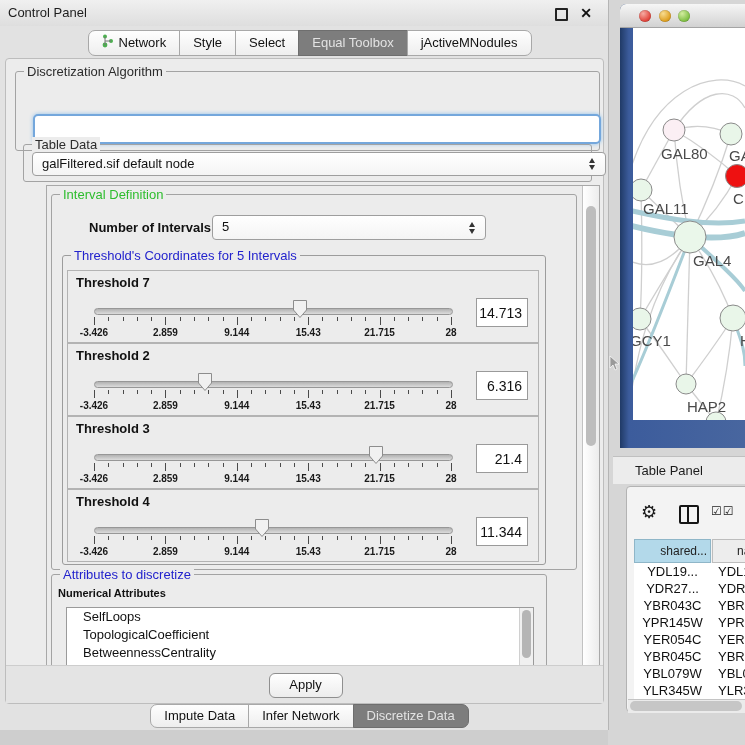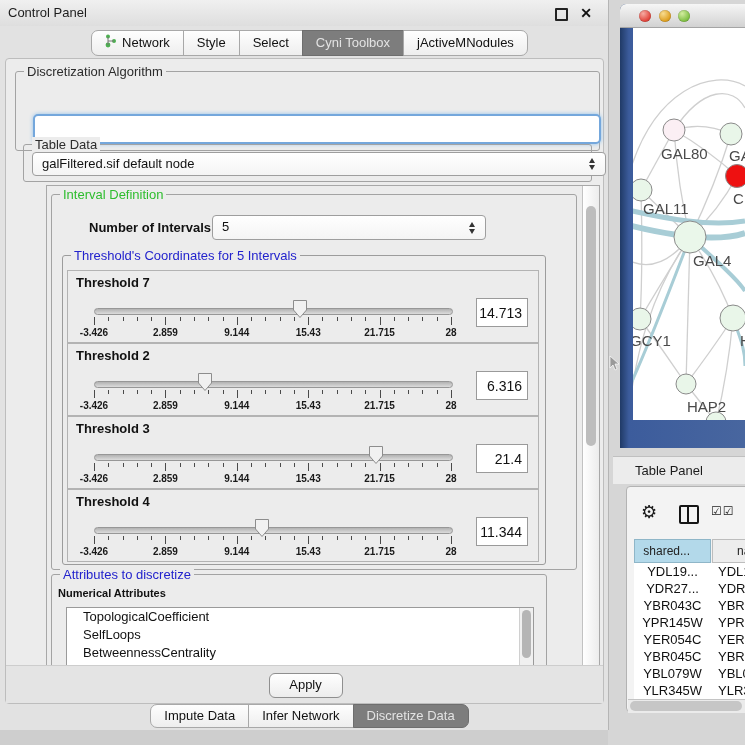--- a/index.html
+++ b/index.html
@@ -96,21 +96,21 @@
   #tp-titlebar{left:613px;top:456px;width:132px;height:27px;background:#ececec;border-top:1px solid #c0c0c0;}
   #tp-title{left:22px;top:0;line-height:27px;font-size:13px;color:#1c1c1c;}
   #tp-body{left:626px;top:486px;width:121px;height:226px;background:#f3f3f3;border:1px solid #b3b3b3;
            border-radius:4px 0 0 4px;box-sizing:border-box;}
   #gear{left:14px;top:14px;font-size:18px;color:#1b1b1b;}
   #col-icon{left:52px;top:18px;width:16px;height:15px;border:2px solid #151515;border-radius:2px;}
   #col-icon:before{content:"";position:absolute;left:6px;top:0;width:2px;height:100%;background:#151515;}
   #checks{left:84px;top:17px;font-size:12px;color:#222;letter-spacing:1px;}
   #thead{left:7px;top:52px;width:114px;height:24px;}
   #th1{position:absolute;left:0;top:0;width:77px;height:24px;background:#b3d9ea;border:1px solid #8fb6c8;
-       box-sizing:border-box;font-size:12px;text-align:right;padding-right:20px;line-height:22px;color:#222;}
+       box-sizing:border-box;font-size:12px;text-align:right;padding-right:3px;line-height:22px;color:#222;}
   #th2{position:absolute;left:78px;top:0;width:60px;height:24px;background:#ededed;border:1px solid #bdbdbd;
        box-sizing:border-box;font-size:12px;padding-left:24px;line-height:22px;color:#222;}
   #table-rows{left:7px;top:76px;width:114px;height:137px;background:#fff;overflow:hidden;}
   .trow{display:flex;height:17px;line-height:17px;font-size:13px;color:#111;}
   .tc1{width:77px;text-align:center;flex:none;}
   .tc2{padding-left:7px;white-space:nowrap;}
   #tp-hscroll{left:1px;top:212px;width:119px;height:13px;background:#ebebeb;border-top:1px solid #c4c4c4;}
   #tp-hscroll .thumb{position:absolute;left:2px;top:1px;width:112px;height:10px;background:#c6c6c6;border-radius:5px;}
   
   #cursor{left:609px;top:356px;}
@@ -137,21 +137,21 @@
       </span>
       <span>Network</span>
     </div>
     <div class="tab">
         <span>Style</span>
       </div>
     <div class="tab">
         <span>Select</span>
       </div>
     <div class="tab selected">
-        <span>Cyni Toolbox</span>
+        <span>Equal Toolbox</span>
       </div>
     <div class="tab">
         <span>jActiveMNodules</span>
       </div>
   </div>
 
   <div id="cp-content" class="abs">
 
     <div id="algo-grp" class="abs grp">
       <span class="grp-title">Discretization Algorithm</span>
@@ -378,22 +378,22 @@
         </div>
       </div>
 
       <div id="attr-grp" class="abs grp">
         <span class="grp-title blue">Attributes to discretize</span>
         <span id="attr-list-label" class="abs">Numerical Attributes</span>
         <div id="attr-listbox" class="abs">
           <div id="attr-vscroll">
               <div class="thumb"></div>
             </div>
-        <div class="attr-item">TopologicalCoefficient</div>
-            <div class="attr-item">SelfLoops</div>
+        <div class="attr-item">SelfLoops</div>
+            <div class="attr-item">TopologicalCoefficient</div>
             <div class="attr-item">BetweennessCentrality</div>
           </div>
       </div>
 
       <div id="main-vscroll" class="abs">
         <div class="thumb"></div>
       </div>
     </div>
 
     <div id="apply-bar" class="abs">

